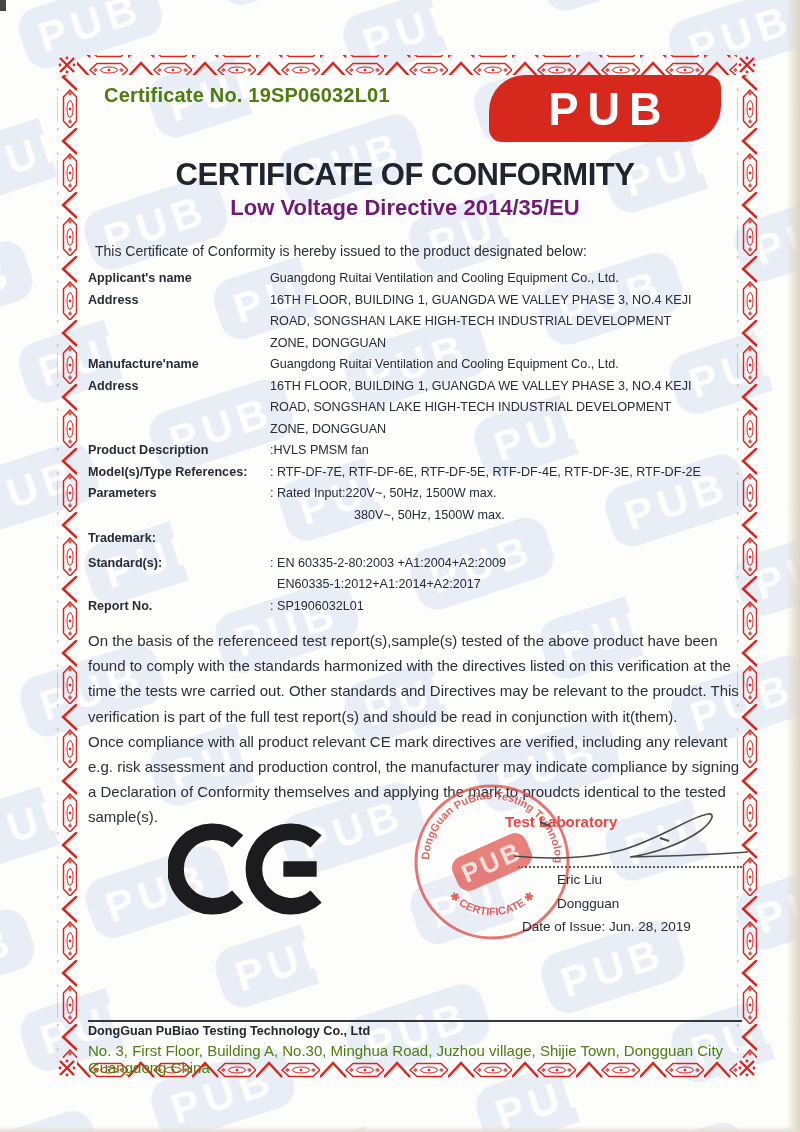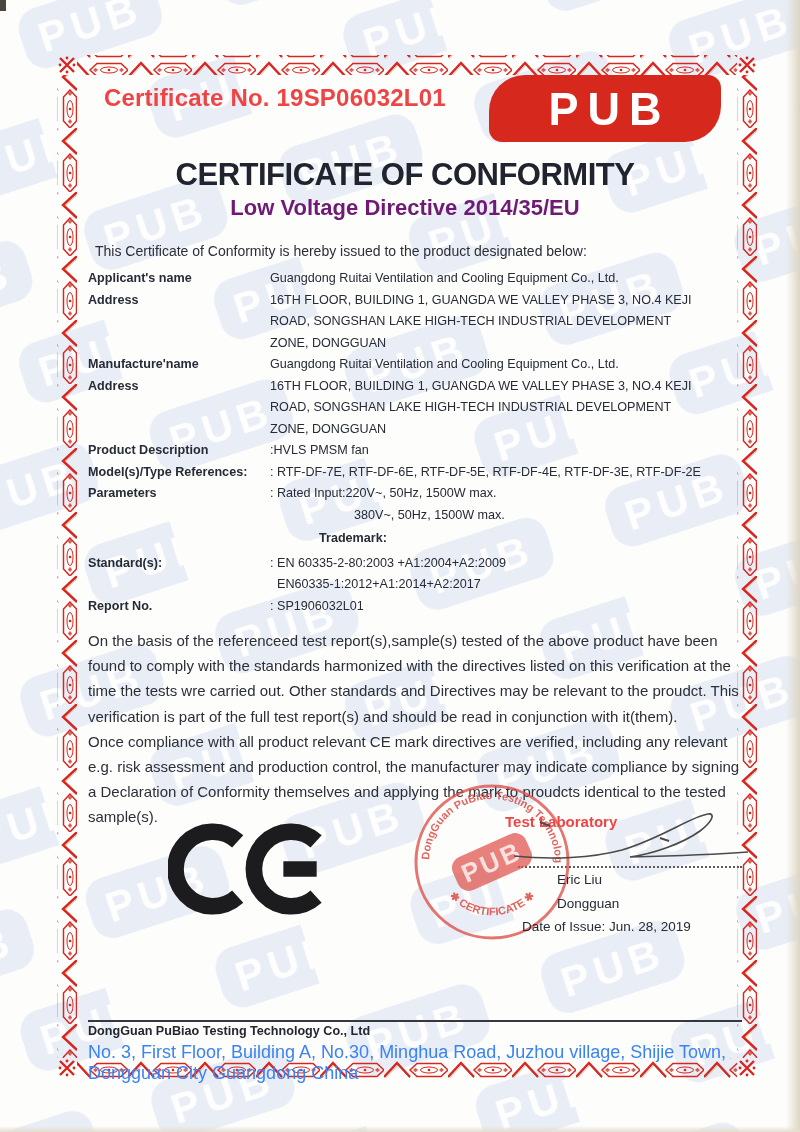--- a/index.html
+++ b/index.html
@@ -7,52 +7,52 @@
   .page{position:relative;width:800px;height:1132px;background:#fdfdfc;overflow:hidden;}
   
   .scan-right{position:absolute;top:0;right:0;width:14px;height:1132px;background:linear-gradient(to right,rgba(0,0,0,0),#ddd5c2);}
   .scan-bottom{position:absolute;left:0;bottom:0;width:800px;height:6px;background:linear-gradient(to bottom,rgba(0,0,0,0),#e4decf);}
   .scan-speck{position:absolute;left:0;top:0;width:6px;height:11px;background:#4a453d;}
   
   .wm-layer{position:absolute;left:0;top:0;z-index:0;}
   .frame-layer{position:absolute;left:0;top:0;z-index:2;pointer-events:none;}
   .content{position:absolute;left:0;top:0;width:800px;height:1132px;z-index:3;color:#262b36;}
   
-  .cert-no{position:absolute;left:104px;top:84px;font-size:24px;font-weight:bold;color:#ef4444;letter-spacing:.2px;}
+  .cert-no{position:absolute;left:104px;top:84px;font-size:20px;font-weight:bold;color:#4d7c0f;letter-spacing:.2px;}
   .logo{position:absolute;left:489px;top:75px;width:232px;height:67px;background:#d7281e;border-radius:36px 13px 36px 13px;display:flex;align-items:center;justify-content:center;}
   .logo-text{color:#fff;font-size:45px;font-weight:bold;letter-spacing:9px;padding-left:9px;transform:scaleY(1.04);}
   
   .title{position:absolute;left:60px;top:157px;width:690px;text-align:center;font-size:31px;font-weight:bold;letter-spacing:-.5px;color:#20242e;}
   .subtitle{position:absolute;left:60px;top:195px;width:690px;text-align:center;font-size:22px;font-weight:bold;color:#701a75;}
   .intro{position:absolute;left:95px;top:243px;font-size:14px;color:#2a2e38;}
   
   .fields{position:absolute;left:88px;top:268px;width:644px;font-size:12.6px;line-height:21.5px;}
   .row{display:flex;}
   .lbl{width:182px;font-weight:bold;flex:none;}
   .val{flex:1;}
   .indent-params{margin-left:84px;}
   .indent-std{margin-left:7px;}
-  .tm-row{margin:2px 0 3px 0;justify-content:center;}
+  .tm-row{margin:2px 0 3px 0;}
   .tm-wrap{position:relative;display:inline-block;font-style:italic;font-weight:bold;font-size:21px;color:#1553bb;letter-spacing:.5px;line-height:24px;}
   .tm-swoosh{position:absolute;left:41px;top:3px;width:17px;height:6px;background:#e02520;transform:skewX(-38deg);}
   
   .paras{position:absolute;left:88px;top:628px;width:652px;font-size:15px;line-height:25.2px;color:#2b2f38;}
   
   .testlab{position:absolute;left:505px;top:787px;font-size:15px;font-weight:bold;color:#ef4444;margin-top:26px;}
   .ce{position:absolute;left:168px;top:820px;}
   .stamp{position:absolute;left:410px;top:780px;z-index:5;opacity:.92;pointer-events:none;}
   .sig{position:absolute;left:512px;top:812px;z-index:6;}
   .sig-line{position:absolute;left:518px;top:866px;width:224px;border-bottom:2px dotted #5a5a5a;z-index:4;}
   .sig-name{position:absolute;left:557px;top:872px;font-size:13.5px;z-index:6;}
   .sig-title{position:absolute;left:557px;top:896px;font-size:13.5px;z-index:6;}
   .sig-date{position:absolute;left:522px;top:919px;font-size:13.5px;z-index:6;}
   
   .footer-line{position:absolute;left:88px;top:1020px;width:654px;border-top:2px solid #35383f;}
   .footer-co{position:absolute;left:88px;top:1024px;font-size:12.6px;font-weight:bold;color:#23262e;}
-  .footer-addr{position:absolute;left:88px;top:1042px;font-size:18px;color:#3b82f6;}
+  .footer-addr{position:absolute;left:88px;top:1042px;font-size:15px;color:#4d7c0f;}
 </style>
 </head>
 <body>
 
 <div class="page">
 
   <svg class="wm-layer" width="800" height="1132" aria-hidden="true">
     <defs>
       <pattern id="wm" width="205" height="212" patternUnits="userSpaceOnUse" patternTransform="rotate(-18)">
         <g opacity="0.8">

